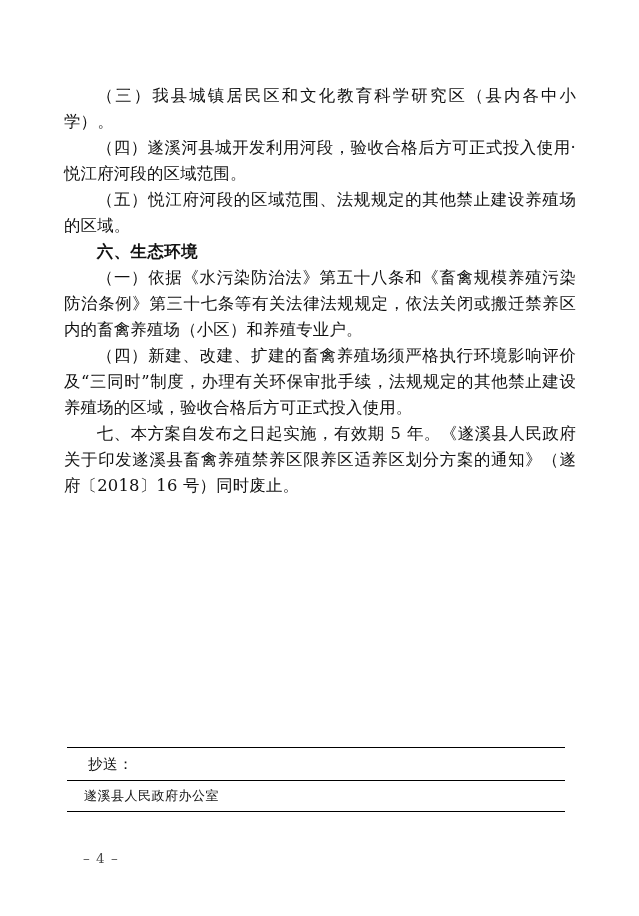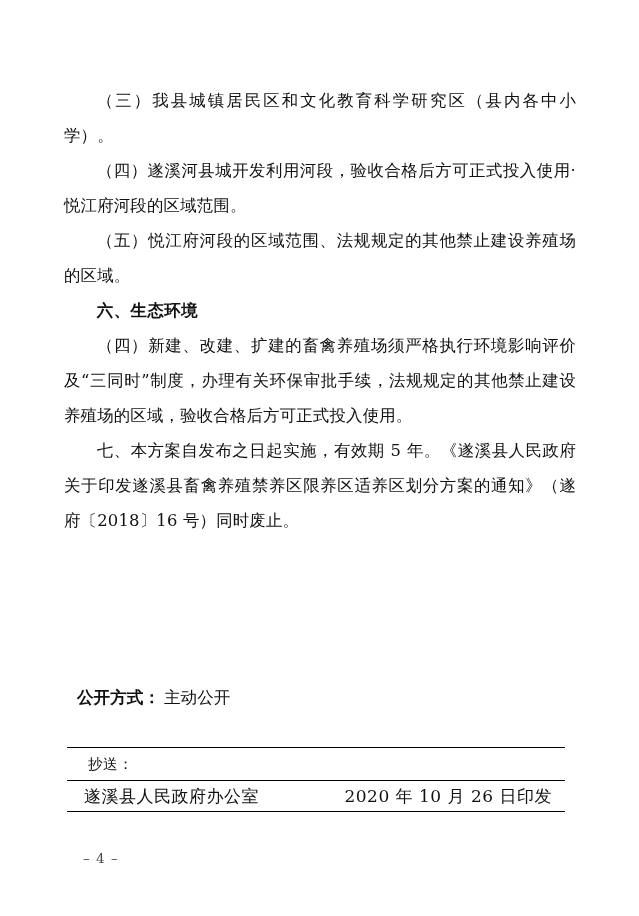--- a/index.html
+++ b/index.html
@@ -16,21 +16,21 @@
     font-family: "DejaVu Serif", serif;
     overflow: hidden;
   }
   
   .content {
     position: absolute;
     left: 64px;
     top: 83px;
     width: 512px;
     font-size: 16.4px;
-    line-height: 35px;
+    line-height: 26px;
     text-align: justify;
     text-justify: inter-character;
     letter-spacing: 0.2px;
   }
   .content p {
     margin: 0;
     text-indent: 2em;
   }
   .content p.heading {
     font-weight: 700;
@@ -75,21 +75,21 @@
   .copy-row .copy-label {
     margin-right: 6px;
   }
   .issue-row {
     height: 30px;
     display: flex;
     align-items: center;
     justify-content: space-between;
     padding-left: 17px;
     padding-right: 13px;
-    font-size: 17px;
+    font-size: 13px;
     letter-spacing: 0.5px;
     gap: 16px;
   }
   .page-number {
     position: absolute;
     left: 83px;
     top: 850px;
     font-size: 13.5px;
     color: #4a4a4a;
     letter-spacing: 1px;
@@ -99,36 +99,33 @@
 </head>
 <body>
 
 <div class="page">
 
   <div class="content">
     <p>（三）我县城镇居民区和文化教育科学研究区（县内各中小学）。</p>
     <p>（四）遂溪河县城开发利用河段，验收合格后方可正式投入使用·悦江府河段的区域范围。</p>
     <p>（五）悦江府河段的区域范围、法规规定的其他禁止建设养殖场的区域。</p>
     <p class="heading">六、生态环境</p>
+    <p>（一）依据《水污染防治法》第五十八条和《畜禽规模养殖污染防治条例》第三十七条等有关法律法规规定，依法关闭或搬迁禁养区内的畜禽养殖场（小区）和养殖专业户。</p>
     <p>（四）新建、改建、扩建的畜禽养殖场须严格执行环境影响评价及“三同时”制度，办理有关环保审批手续，法规规定的其他禁止建设养殖场的区域，验收合格后方可正式投入使用。</p>
     <p>七、本方案自发布之日起实施，有效期 5 年。《遂溪县人民政府关于印发遂溪县畜禽养殖禁养区限养区适养区划分方案的通知》（遂府〔2018〕16 号）同时废止。</p>
   </div>
 
-  <div class="disclosure">
-    <span class="label">公开方式：</span><span>主动公开</span>
-  </div>
 
   <div class="footer">
     <div class="rule"></div>
     <div class="copy-row">
       <span class="copy-label">抄送：</span>
     </div>
     <div class="rule"></div>
     <div class="issue-row">
       <span>遂溪县人民政府办公室</span>
-      <span>2020 年 10 月 26 日印发</span>
     </div>
     <div class="rule"></div>
   </div>
 
   <div class="page-number">– 4 –</div>
 
 </div>
 
 </body></html>

